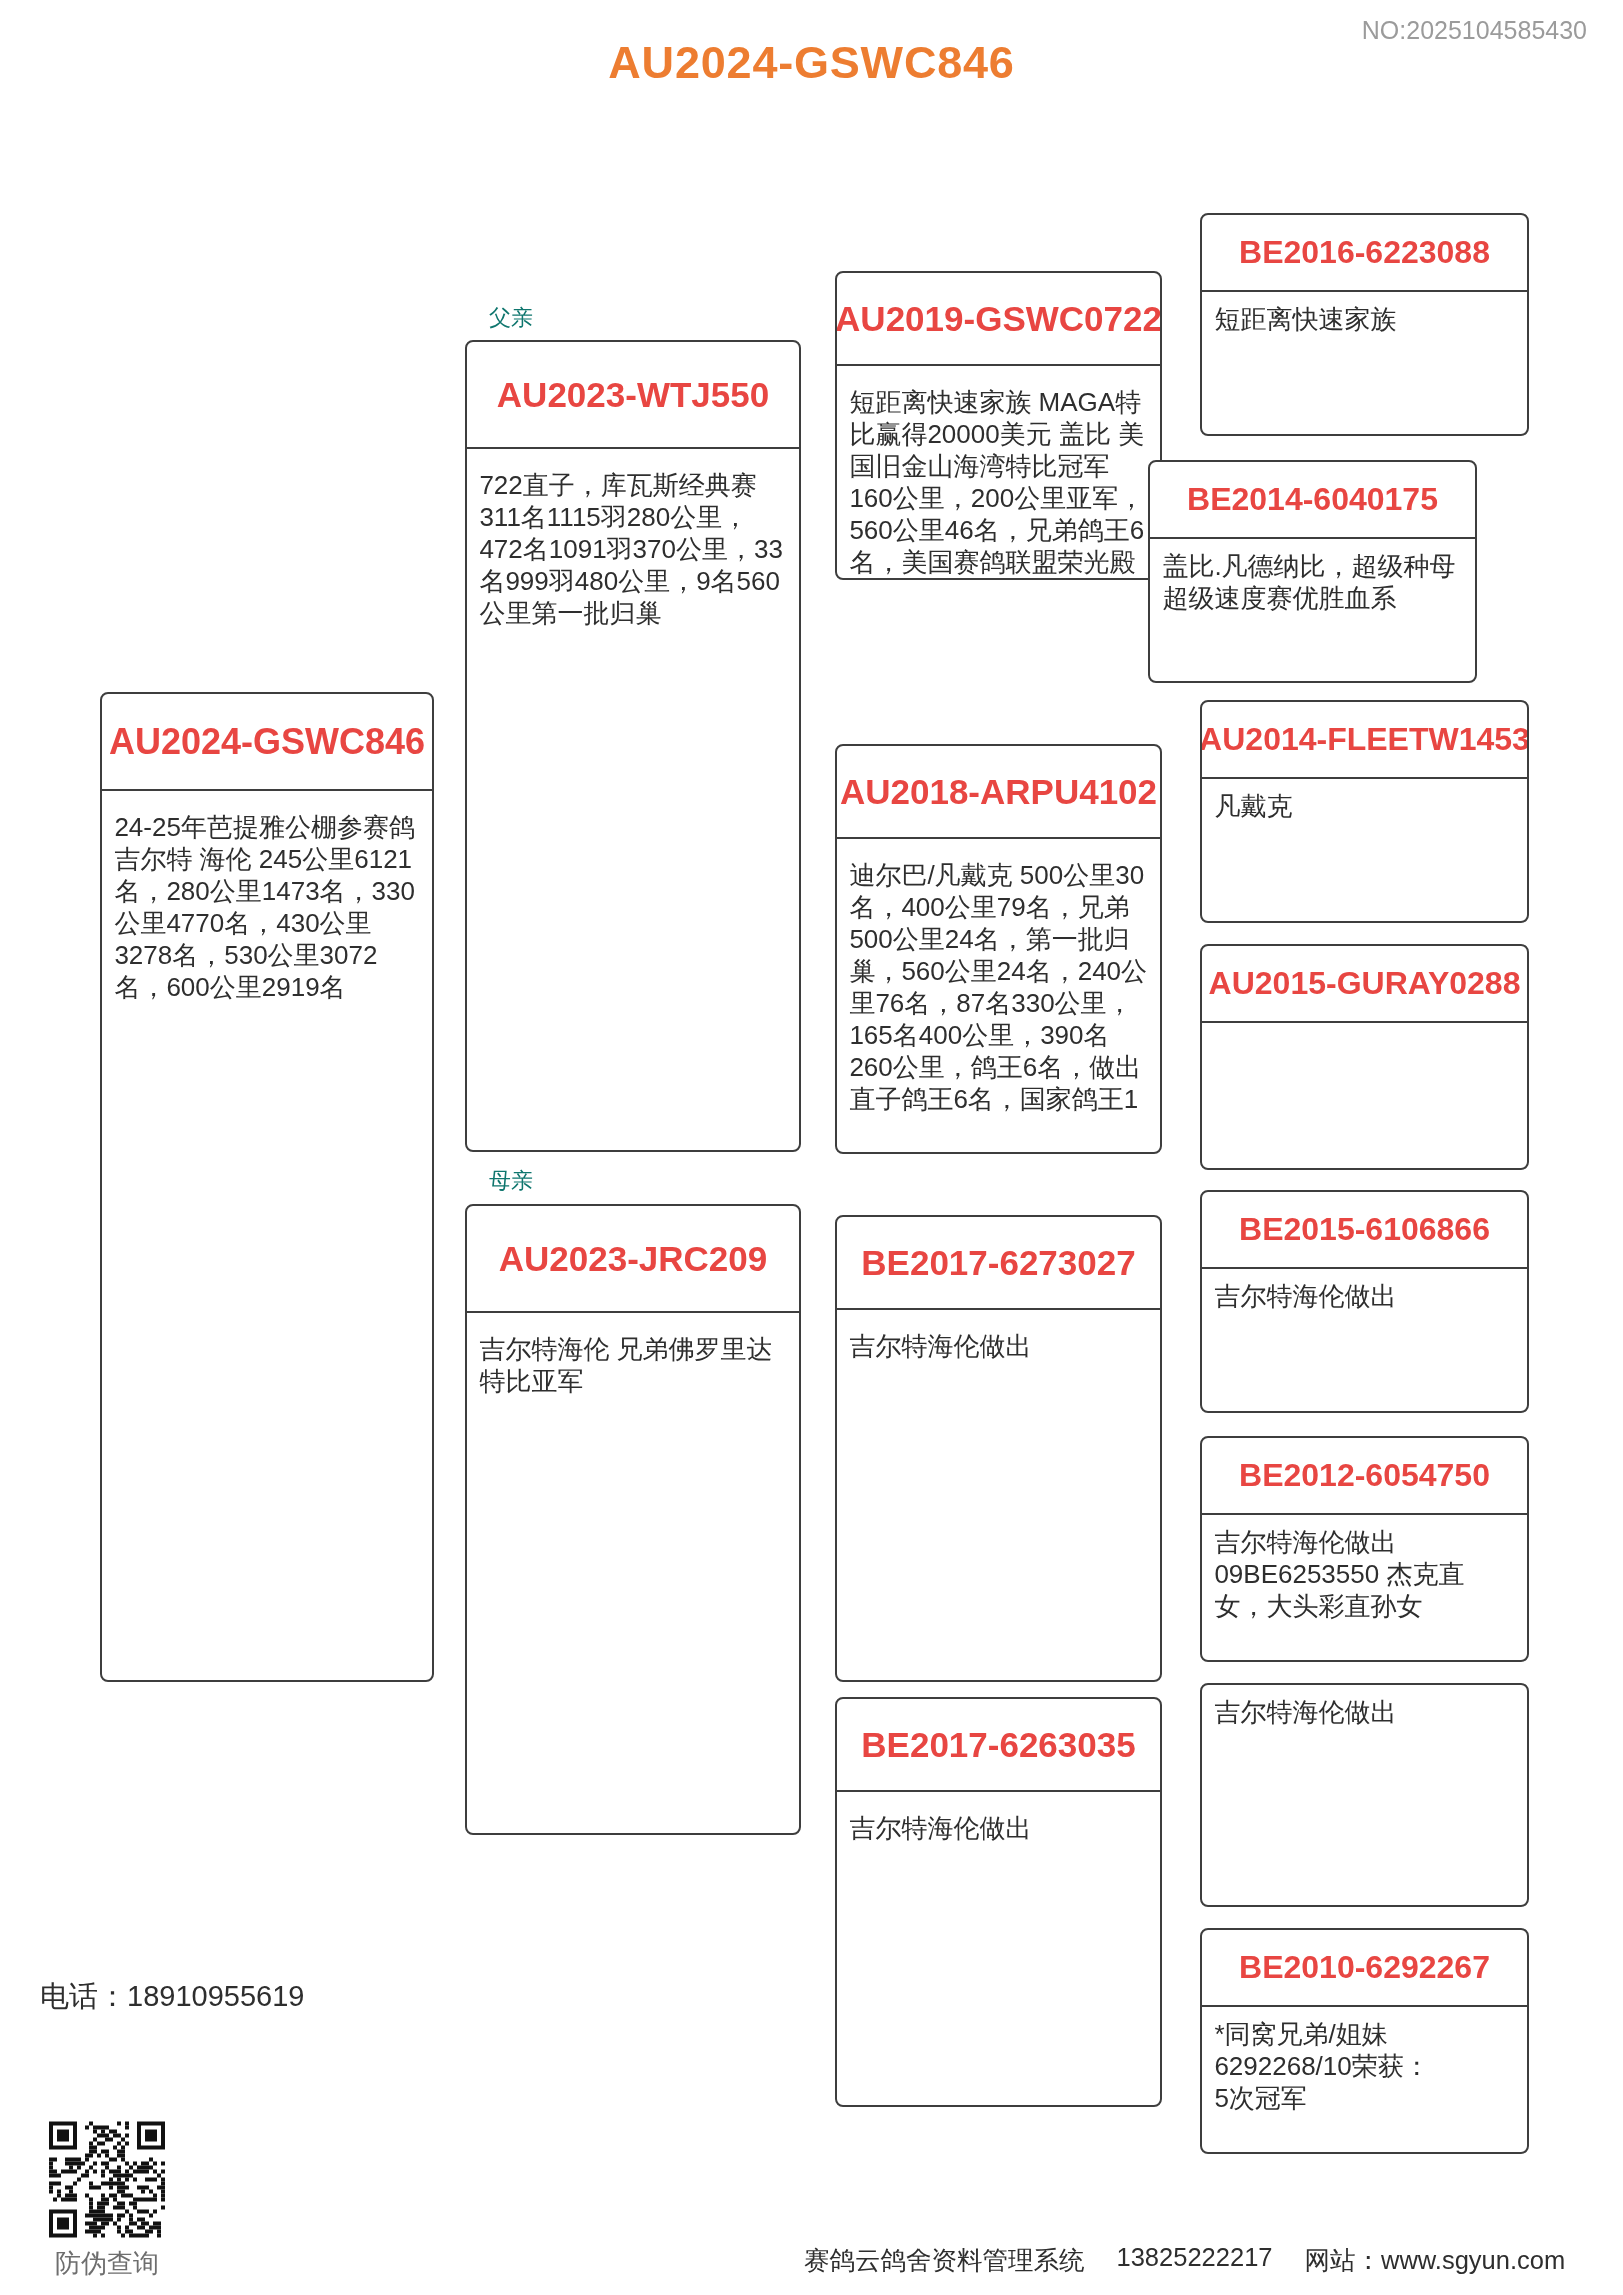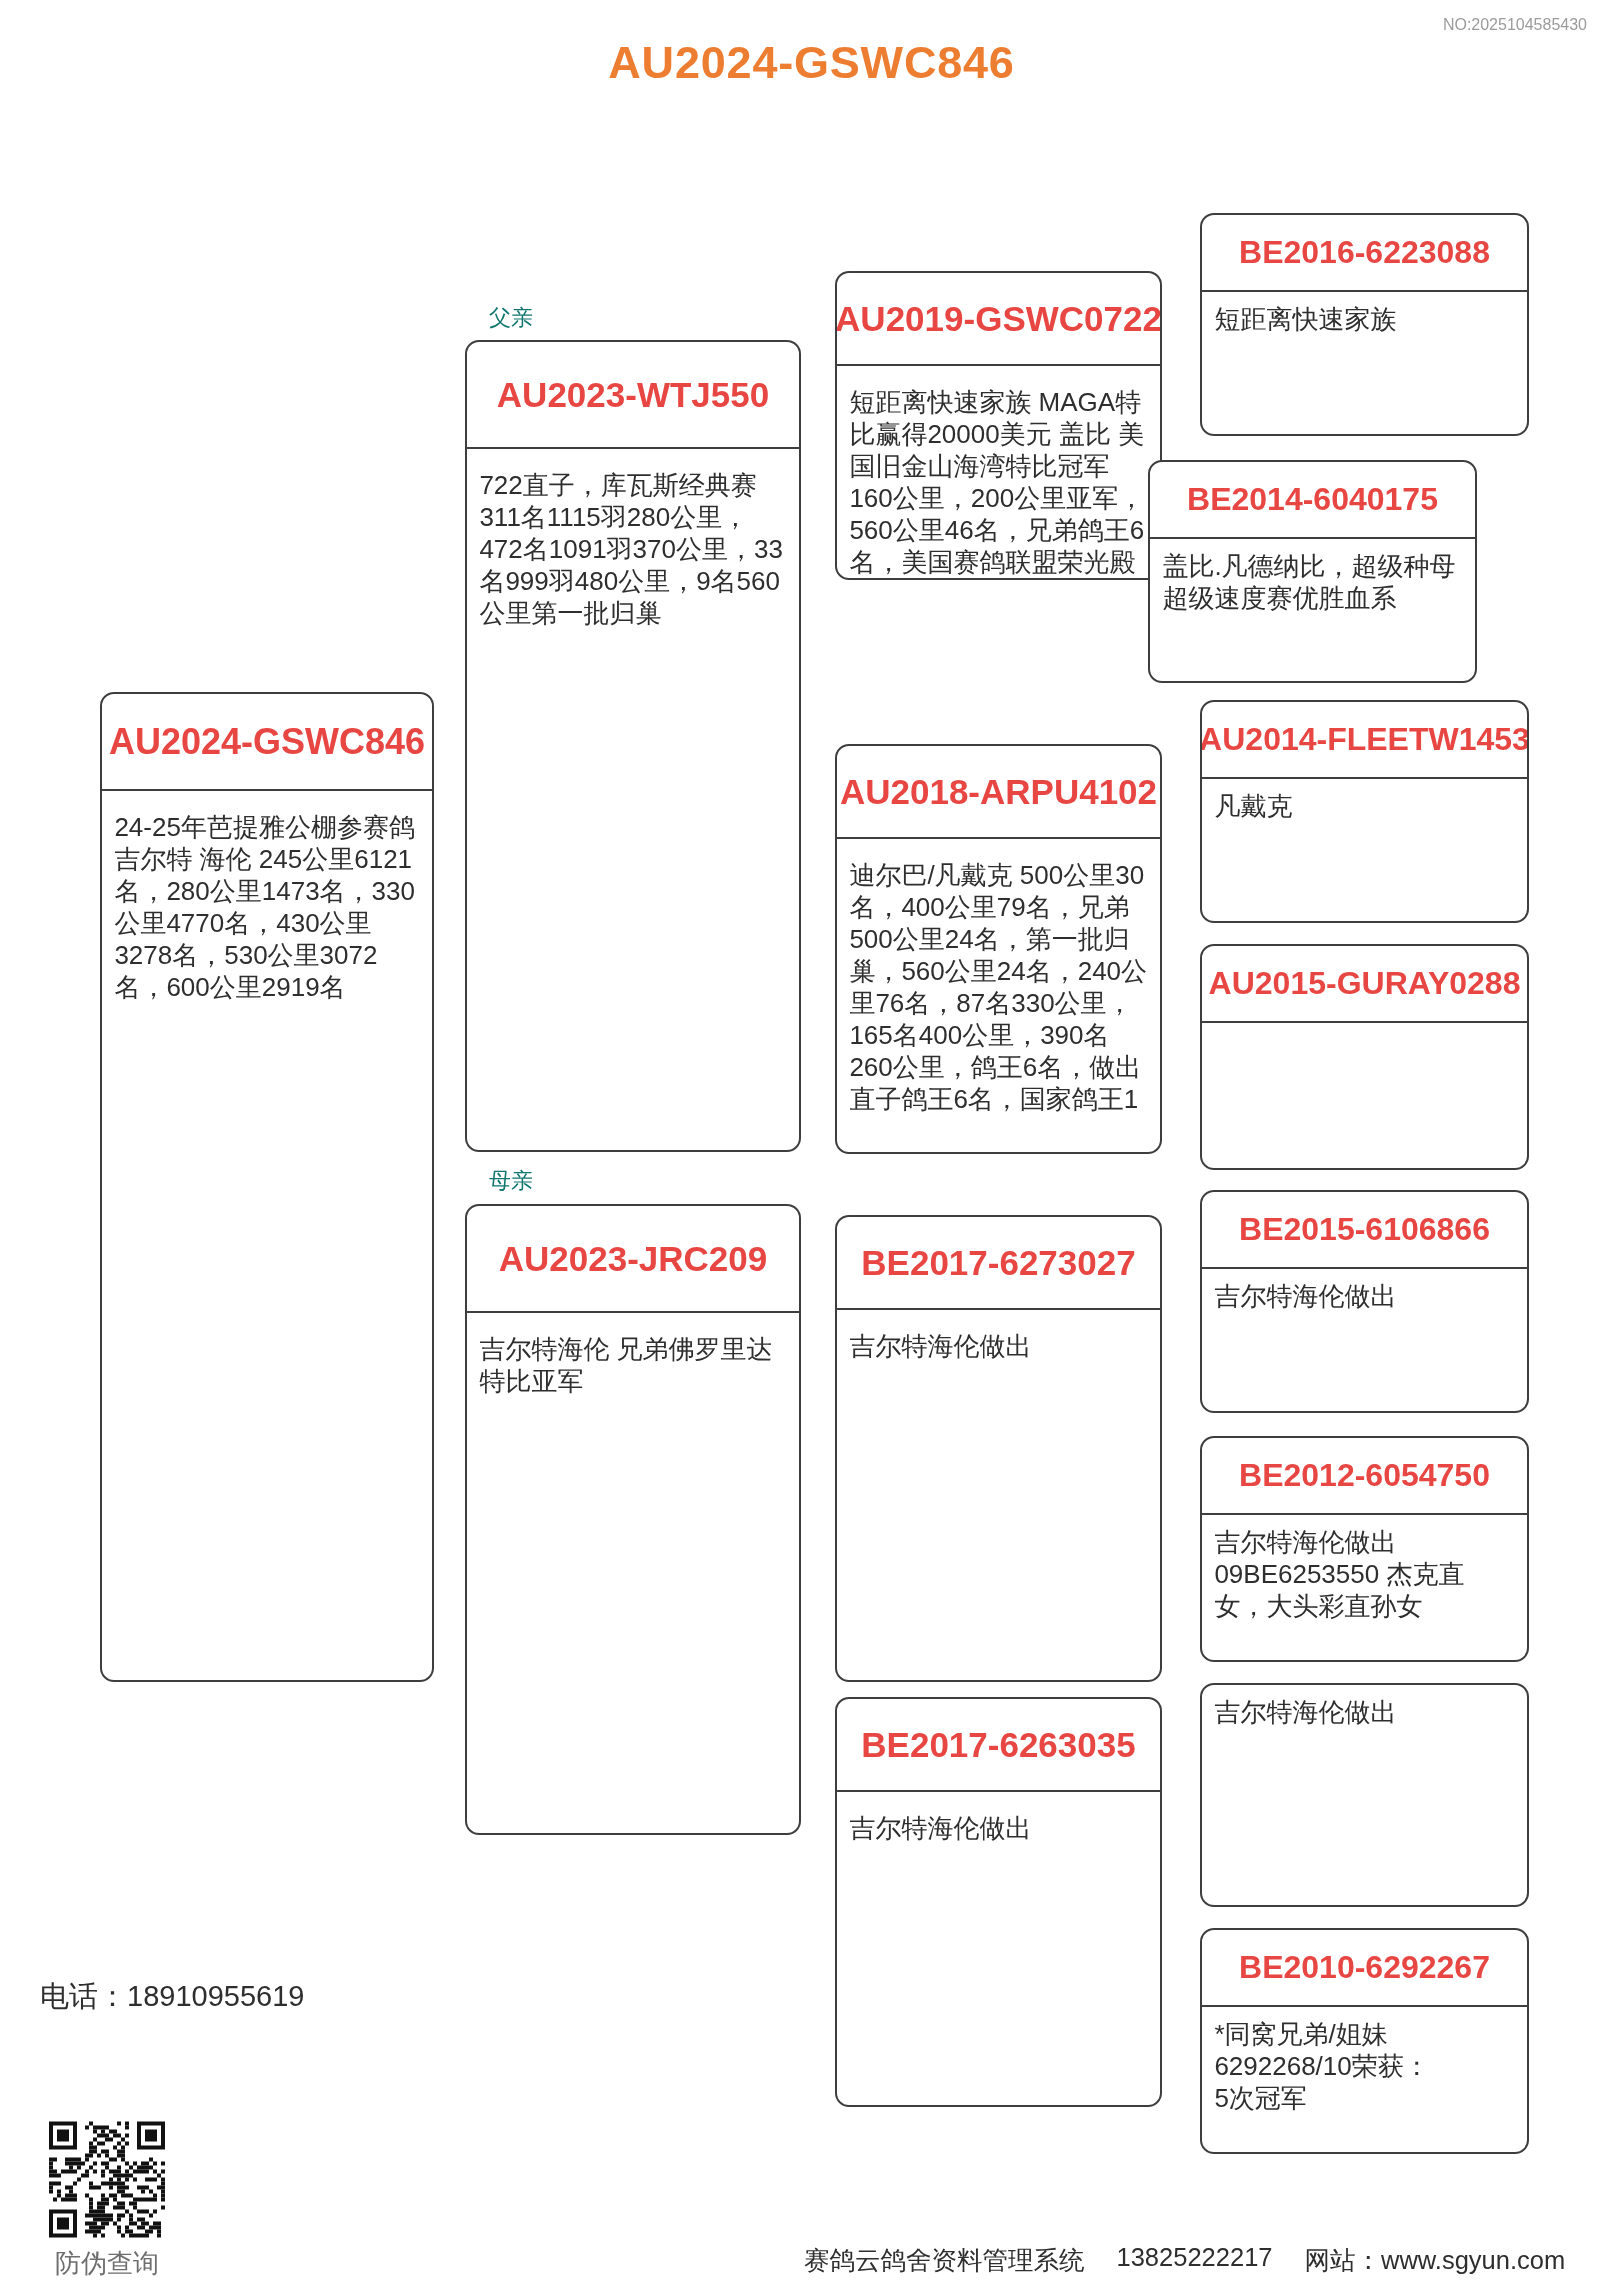--- a/index.html
+++ b/index.html
@@ -4,27 +4,27 @@
 <style>
   html,body{margin:0;padding:0;background:#fff;}
   #page{
     position:relative;width:1623px;height:2295px;background:#ffffff;
     font-family:"Liberation Sans","DejaVu Sans",sans-serif;overflow:hidden;
   }
   .top-title{
     position:absolute;left:0;right:0;top:37px;text-align:center;
     font-size:45px;font-weight:bold;color:#ed7d31;letter-spacing:0.8px;
   }
-  .serial{position:absolute;top:15.5px;right:36px;font-size:16px;color:#9b9b9b;}
+  .serial{position:absolute;top:15.5px;right:36px;font-size:25px;color:#9b9b9b;}
   .rel-label{position:absolute;font-size:22px;color:#0f766e;margin-left:14px;}
   .father-label{left:475px;top:303px;}
   .mother-label{left:475px;top:1166px;}
 
   .pbox{
-    position:absolute;border:2.3px solid #3e3e3e;border-radius:14px;
+    position:absolute;border:2.3px solid #3e3e3e;border-radius:8px;
     background:#fff;box-sizing:border-box;overflow:hidden;
   }
   .pbox-head{
     display:flex;align-items:center;justify-content:center;
     border-bottom:2.3px solid #3e3e3e;box-sizing:border-box;
   }
   .ring{font-weight:bold;color:#e84642;white-space:nowrap;}
   .pbox-body{
     padding:20px 12.4px 0 12.4px;font-size:26px;line-height:32px;
     color:#2e2e2e;white-space:pre-line;

